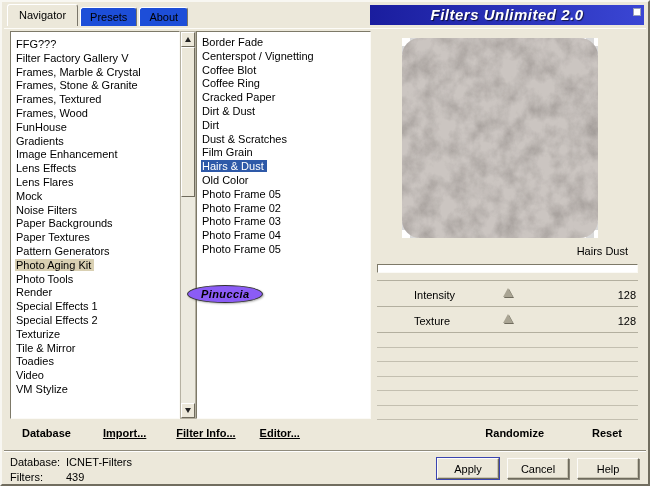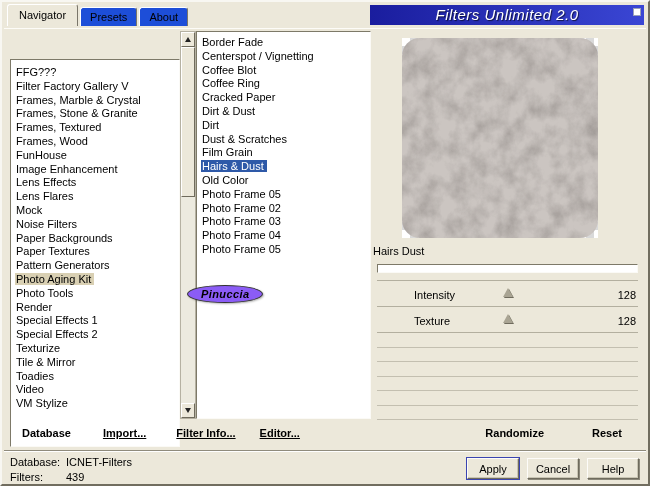--- a/index.html
+++ b/index.html
@@ -14,29 +14,29 @@
   .tabs { position: absolute; left: 5px; top: 2px; display: flex; align-items: flex-end; z-index: 4; }
   .tab { position: relative; padding: 4px 11px 5px; background: #ece8da;
     border: 1px solid #7a766a; border-bottom: none; border-top-color: #fff; border-left-color: #fff;
     border-radius: 3px 3px 0 0; margin-right: 2px; cursor: default; }
   .tab.inactive { background: #1d4ed8; padding: 3px 9px 3px; }
   .panel-top-line { position: absolute; left: 2px; right: 2px; top: 26px; border-top: 1px solid #fdfcf8; }
 
   
   .banner { position: absolute; left: 368px; top: 3px; width: 274px; height: 20px;
     background: linear-gradient(90deg, var(--banner-blue-dark, #1a1d9e), var(--banner-blue-light, #3a46d4));
-    color: #fff; font-style: italic; font-weight: normal; font-size: 15px; text-align: center;
+    color: #fff; font-style: italic; font-weight: bold; font-size: 15px; text-align: center;
     line-height: 20px; letter-spacing: .5px; text-shadow: 1px 1px 1px rgba(0,0,0,.65); }
   .banner-corner { position: absolute; right: 3px; top: 3px; width: 8px; height: 8px;
     background: #fff; border: 1px solid #9aa0b8; }
 
   
   .listbox { position: absolute; top: 29px; height: 388px; background: #fff; overflow: hidden;
     border: 1px solid; border-color: #7d7968 #fbfaf6 #fbfaf6 #7d7968; }
-  .listbox.categories { left: 8px; width: 170px; padding-top: 6px; margin-top: 28px; }
+  .listbox.categories { left: 8px; width: 170px; padding-top: 6px; }
   .listbox.filters { left: 194px; width: 175px; padding-top: 4px; }
   .list-row { line-height: 13.8px; padding: 0 2px 0 4px; white-space: nowrap; cursor: default; }
   .list-row span { padding: 0 3px 0 1px; }
   .categories .list-row.selected span { background: var(--selection-tan, #d9d0b3); }
   .filters .list-row.selected span { background: var(--selection-blue, #2e59a8); color: #fff; }
 
   
   .vscroll { position: absolute; left: 178px; top: 29px; width: 16px; height: 388px;
     background: #eceadf; border: 1px solid #b5b1a2; }
   .vs-btn { position: absolute; left: 0; width: 14px; height: 15px; background: #ece8da;
@@ -56,21 +56,21 @@
   
   .right-panel { position: absolute; left: 371px; top: 29px; width: 271px; height: 388px; }
   .preview-box { position: absolute; left: 29px; top: 7px; width: 196px; height: 200px;
     background-color: #fff;
     background-image:
       linear-gradient(45deg, #d9d9d9 25%, transparent 25%, transparent 75%, #d9d9d9 75%),
       linear-gradient(45deg, #d9d9d9 25%, #fff 25%, #fff 75%, #d9d9d9 75%);
     background-position: 0 0, 8px 8px; background-size: 16px 16px; }
   .preview-tex { position: absolute; inset: 0; border-radius: 18px; overflow: hidden; }
   .preview-tex svg { display: block; width: 100%; height: 100%; }
-  .caption { position: absolute; left: 0; right: 0; top: 214px; text-align: left; }
+  .caption { position: absolute; left: 0; right: 16px; top: 214px; text-align: right; }
   .progress { position: absolute; left: 4px; right: 6px; top: 233px; height: 9px; background: #fff;
     border: 1px solid; border-color: #7d7968 #fbfaf6 #fbfaf6 #7d7968; }
   .params { position: absolute; left: 4px; right: 6px; top: 249px; bottom: 0; border-top: 1px solid #b3af9f; }
   .slider-row { position: relative; height: 26px; border-bottom: 1px solid #b3af9f; cursor: pointer; }
   .slider-row .lbl { position: absolute; left: 4px; top: 8px; margin-left: 33px; }
   .slider-row .val { position: absolute; right: 2px; top: 8px; }
   .slider-thumb { position: absolute; left: 50%; top: 7px; margin-left: -5px; width: 0; height: 0;
     border-left: 5px solid transparent; border-right: 5px solid transparent;
     border-bottom: 9px solid #a9a493; filter: drop-shadow(1px 1px 0 #6f6b5d); cursor: pointer; }
   .empty-row { height: 14.5px; border-bottom: 1px solid #c3bfb0; }
@@ -83,21 +83,21 @@
   .t-db { margin-left: 20px; } .t-imp { margin-left: 32px; } .t-inf { margin-left: 30px; }
   .t-ed { margin-left: 24px; } .t-spacer { flex: 1; }
   .t-rand { margin-right: 48px; } .t-reset { margin-right: 26px; }
 
   
   .status-sep { position: absolute; left: 2px; right: 2px; top: 448px; height: 2px;
     border-top: 1px solid #8f8b7c; border-bottom: 1px solid #fff; }
   .status-left { position: absolute; left: 8px; top: 454px; display: grid;
     grid-template-columns: 56px auto; row-gap: 3px; }
   .status-buttons { position: absolute; right: 9px; top: 456px; display: flex; gap: 8px; }
-  .btn { width: 52px; height: 21px; background: #ece8da; border: 1px solid;
+  .btn { width: 62px; height: 21px; background: #ece8da; border: 1px solid;
     border-color: #fdfcf9 #6f6b5d #6f6b5d #fdfcf9;
     box-shadow: 1px 1px 0 rgba(60,56,44,.55), inset -1px -1px 0 #c9c5b4;
     display: flex; align-items: center; justify-content: center; cursor: pointer; }
   .btn.default { box-shadow: 0 0 0 1px #3a44b0, inset -1px -1px 0 #c9c5b4; }
 </style>
 </head>
 <body>
 
 <div class="window">
 
@@ -115,20 +115,21 @@
   </div>
 
   <div class="listbox categories">
       <div class="list-row"><span>FFG???</span></div>
       <div class="list-row"><span>Filter Factory Gallery V</span></div>
       <div class="list-row"><span>Frames, Marble &amp; Crystal</span></div>
       <div class="list-row"><span>Frames, Stone &amp; Granite</span></div>
       <div class="list-row"><span>Frames, Textured</span></div>
       <div class="list-row"><span>Frames, Wood</span></div>
       <div class="list-row"><span>FunHouse</span></div>
+      <div class="list-row"><span>Gradients</span></div>
       <div class="list-row"><span>Image Enhancement</span></div>
       <div class="list-row"><span>Lens Effects</span></div>
       <div class="list-row"><span>Lens Flares</span></div>
       <div class="list-row"><span>Mock</span></div>
       <div class="list-row"><span>Noise Filters</span></div>
       <div class="list-row"><span>Paper Backgrounds</span></div>
       <div class="list-row"><span>Paper Textures</span></div>
       <div class="list-row"><span>Pattern Generators</span></div>
       <div class="list-row selected"><span>Photo Aging Kit</span></div>
       <div class="list-row"><span>Photo Tools</span></div>

